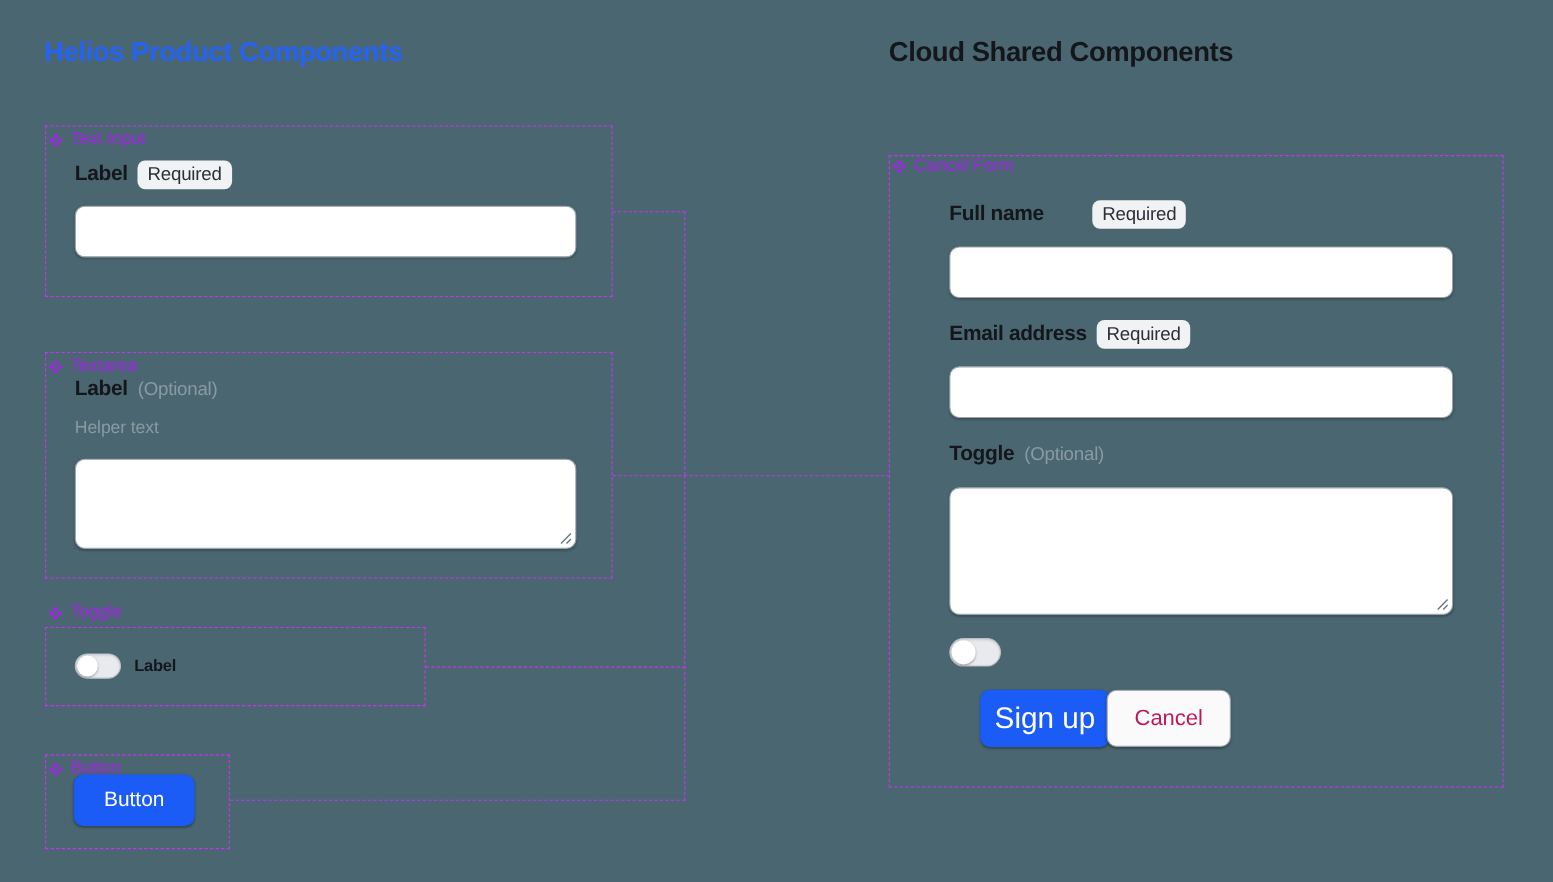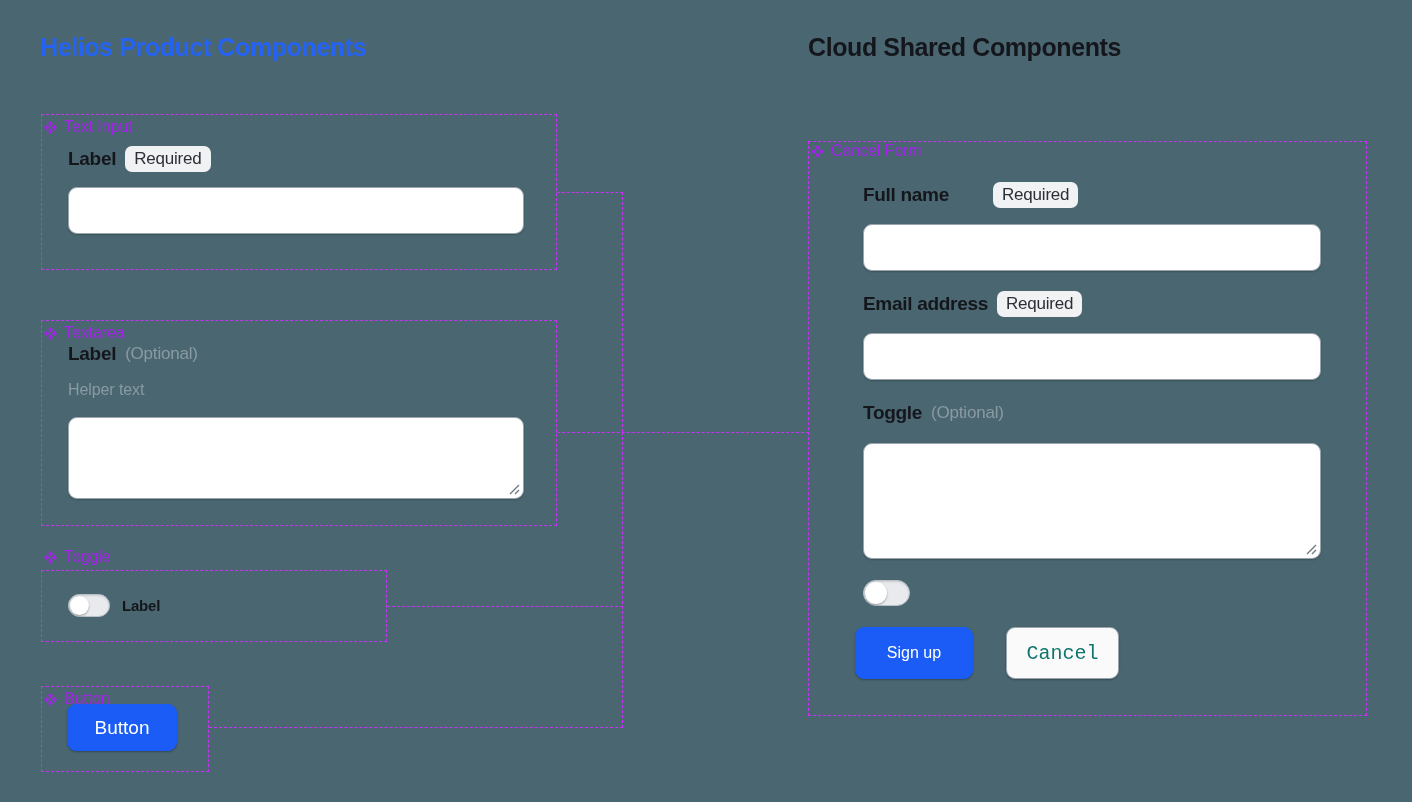--- a/index.html
+++ b/index.html
@@ -191,24 +191,23 @@
     user-select: none;
   }
   .btn-primary {
     background: #1a5cf5;
     color: #ffffff;
     border: 1px solid #1a5cf5;
     box-shadow: 0 1px 2px rgba(0,0,0,0.3);
   }
   .btn-secondary {
     background: #fafafa;
-    color: #0f766e;
+    color: #be185d;
     border: 1px solid #9aa4ad;
     box-shadow: 0 1px 2px rgba(0,0,0,0.3);
-    font-family: Liberation Mono, monospace;
   }
 
   
   #tag-text-input { left: 44px; top: 90px; }
   #box-text-input { left: 41px; top: 114px; width: 516px; height: 156px; }
   #ti-label-row   { position: absolute; left: 68px; top: 146px; }
   #ti-input       { position: absolute; left: 68px; top: 187px; width: 456px; height: 47px; }
 
   #tag-textarea   { left: 44px; top: 296px; }
   #box-textarea   { left: 41px; top: 320px; width: 516px; height: 206px; }
@@ -228,21 +227,21 @@
   #tag-signup     { left: 811px; top: 114px; }
   #box-signup     { left: 808px; top: 141px; width: 559px; height: 575px; }
 
   #su-name-row    { position: absolute; left: 863px; top: 182px; gap: 44px; }
   #su-name-input  { position: absolute; left: 863px; top: 224px; width: 458px; height: 47px; }
   #su-email-row   { position: absolute; left: 863px; top: 291px; }
   #su-email-input { position: absolute; left: 863px; top: 333px; width: 458px; height: 47px; }
   #su-msg-row     { position: absolute; left: 863px; top: 402px; }
   #su-msg-input   { position: absolute; left: 863px; top: 443px; width: 458px; height: 116px; }
   #su-toggle-row  { position: absolute; left: 863px; top: 580px; }
-  #su-signup-btn  { position: absolute; left: 855px; top: 627px; width: 118px; height: 52px; font-size: 16px; }
+  #su-signup-btn  { position: absolute; left: 891px; top: 627px; width: 118px; height: 52px; font-size: 27px; }
   #su-cancel-btn  { position: absolute; left: 1006px; top: 627px; width: 113px; height: 52px; font-size: 20px; }
 
   
   #c1-h { left: 557px; top: 192px; width: 66px; }
   #c1-v { left: 622px; top: 192px; height: 240px; }
   #c2-h { left: 557px; top: 432px; width: 252px; }
   #c3-h { left: 387px; top: 606px; width: 236px; }
   #c4-h { left: 209px; top: 727px; width: 414px; }
   #c4-v { left: 622px; top: 432px; height: 296px; }
 </style>

